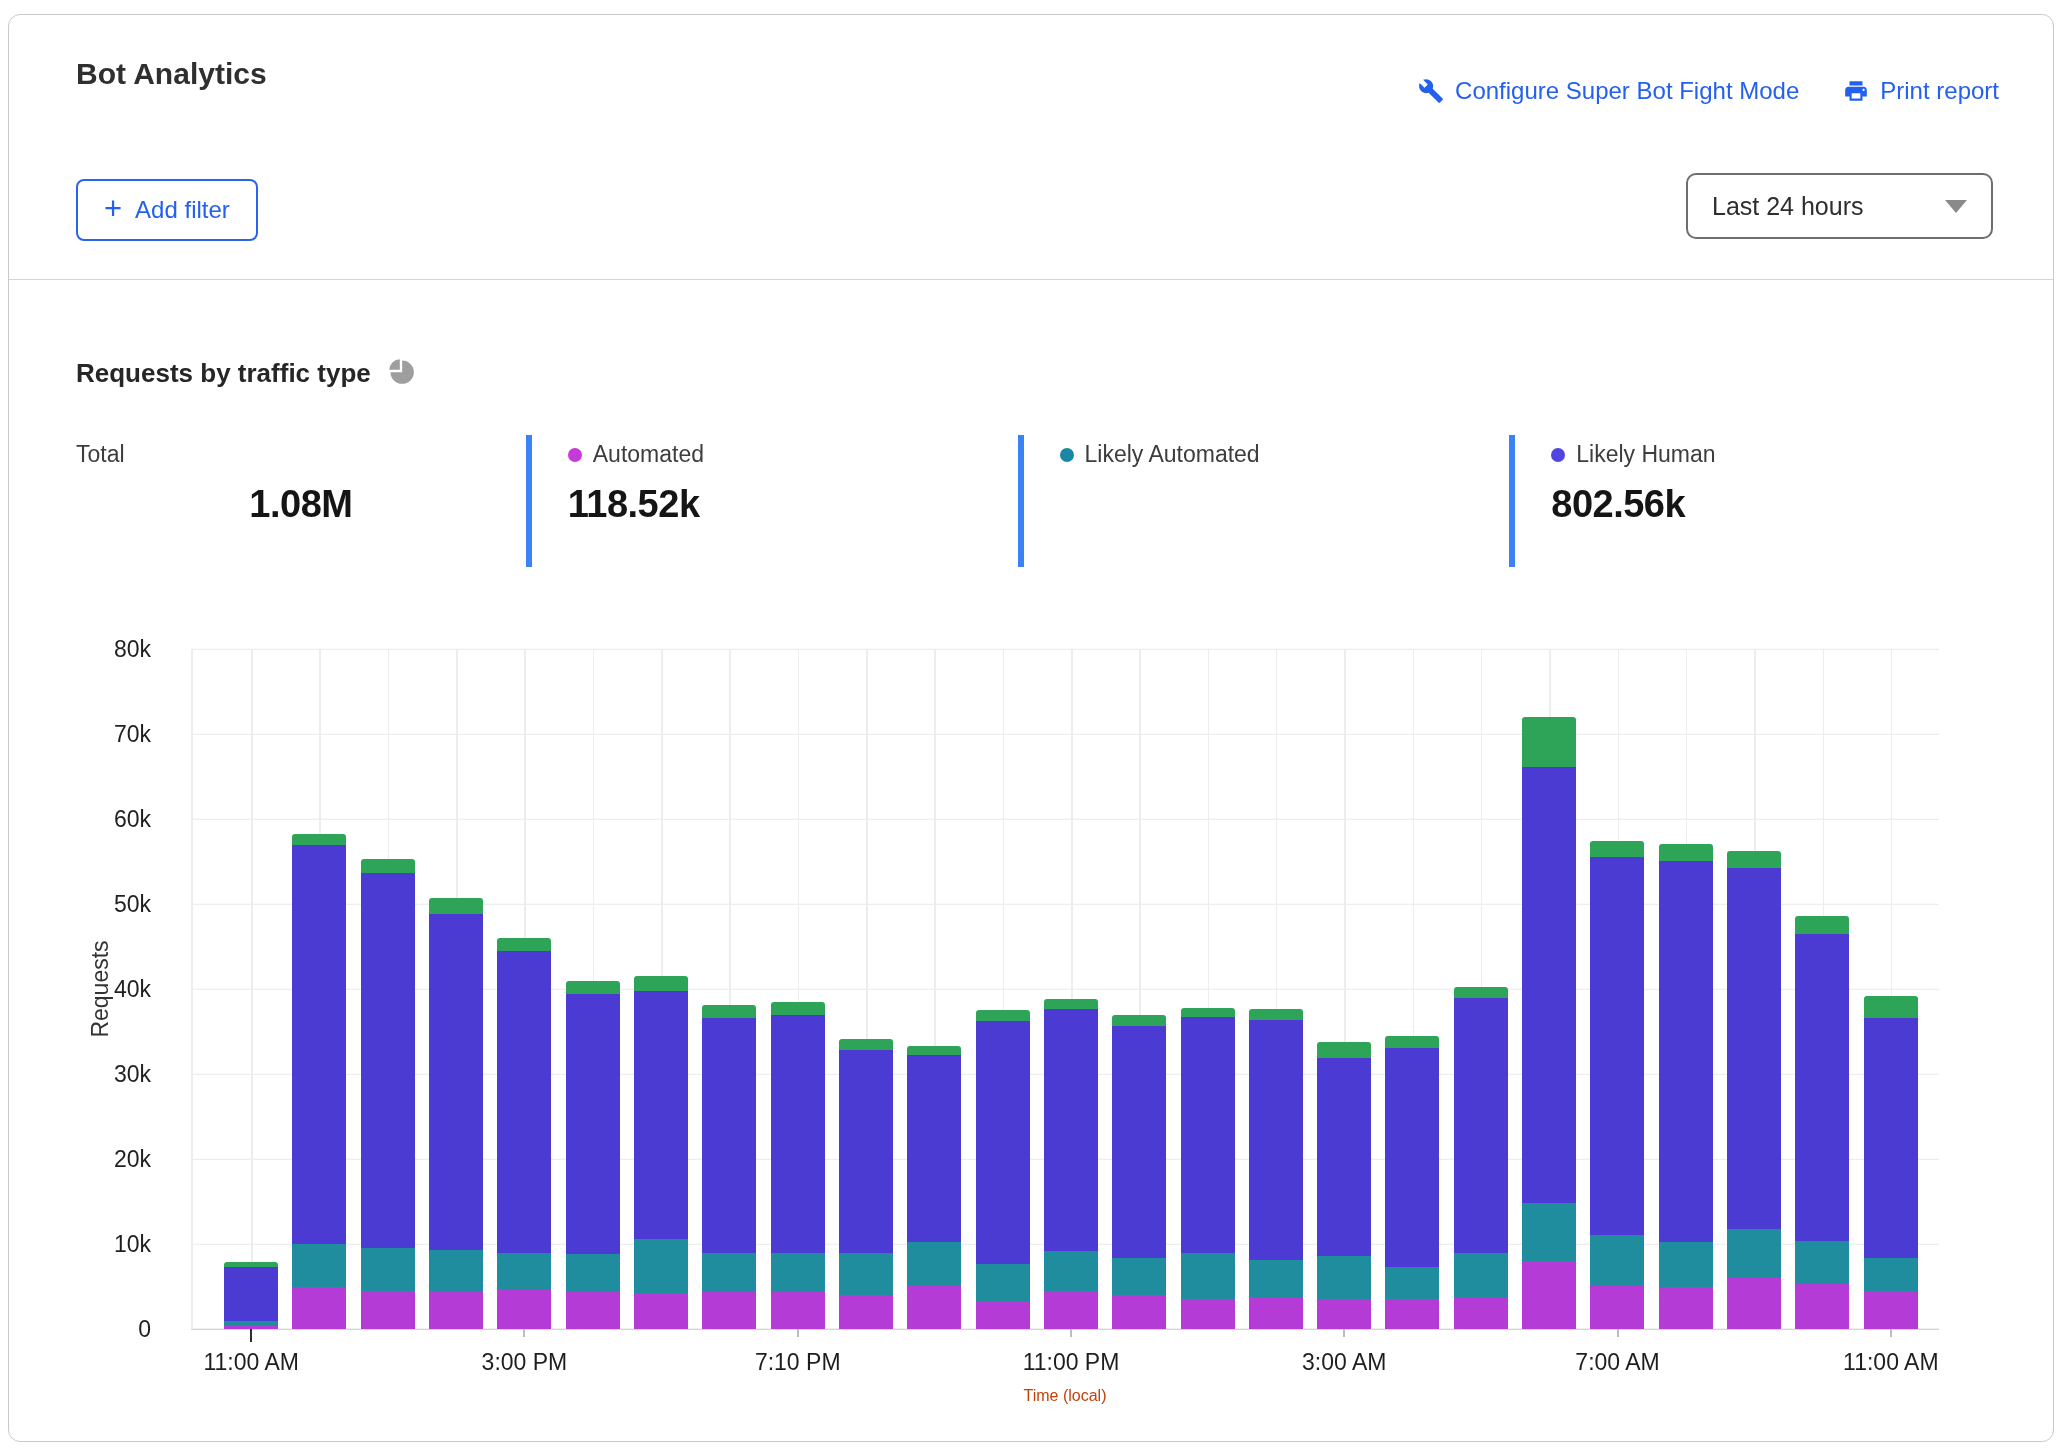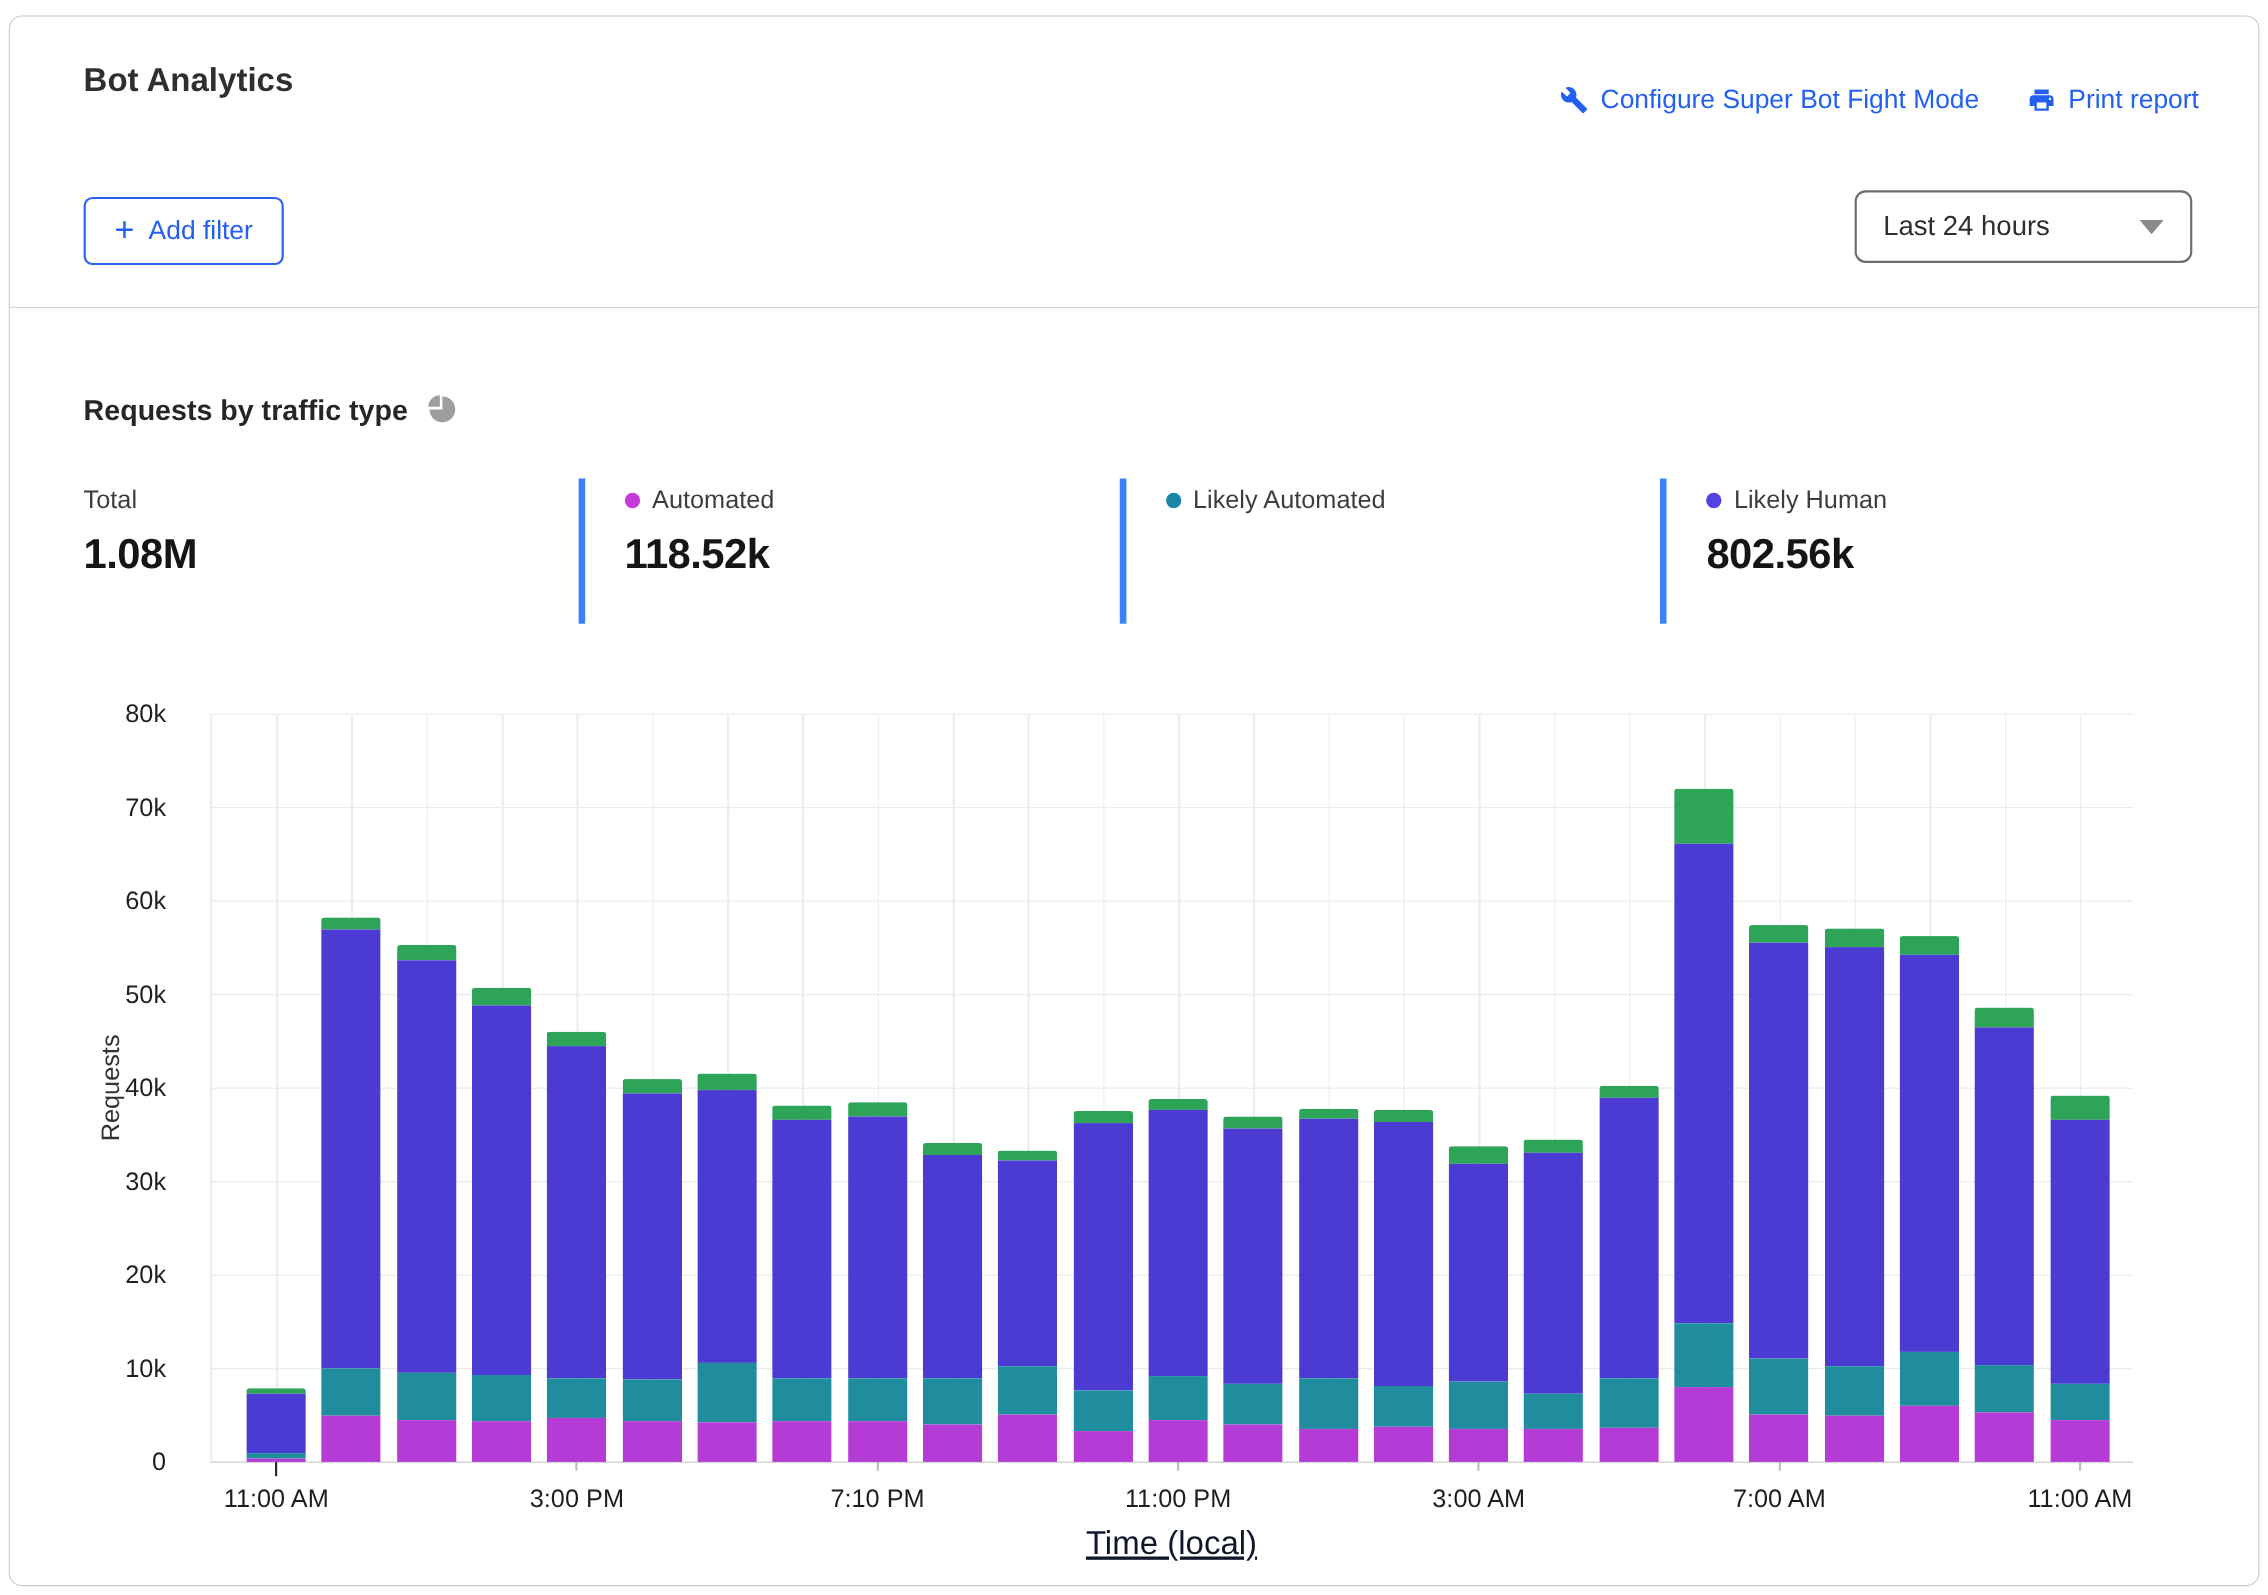--- a/index.html
+++ b/index.html
@@ -18,40 +18,40 @@
   .dropdown{position:absolute;left:1677px;top:158px;width:307px;height:66px;border:2px solid #6e6e6e;
             border-radius:10px;display:flex;align-items:center;justify-content:space-between;
             padding:0 24px;font-size:25px;color:#2e2e2e;background:#fff;box-sizing:border-box;cursor:pointer;}
   .caret{width:0;height:0;border-left:11px solid transparent;border-right:11px solid transparent;
          border-top:13px solid #8a8a8a;}
   .hdivider{position:absolute;left:0;top:264px;width:100%;height:1px;background:#d4d4d4;}
   .section-title{position:absolute;left:67px;top:342px;display:flex;align-items:center;gap:16px;}
   .section-title h2{margin:0;font-size:26px;font-weight:700;color:#262626;}
   .stats{position:absolute;left:67px;top:420px;width:1925px;height:132px;display:flex;}
   .stat{flex:1;padding-left:36px;border-left:6px solid #3b82f6;box-sizing:border-box;}
-  .stat:first-child{padding-left:0;border-left:none;}
+  .stat:first-child{padding-left:0;border-left:none;text-align:center;}
   .stat-label{display:flex;align-items:center;gap:11px;font-size:23px;color:#3d3d3d;margin-top:6px;}
   .dot{width:14px;height:14px;border-radius:50%;flex:0 0 auto;}
   .stat-value{font-size:38px;font-weight:700;color:#151515;margin-top:15px;letter-spacing:-0.5px;}
   .plot{position:absolute;left:182px;top:634px;width:1748px;height:680px;}
   .gridline-h{position:absolute;left:0;width:100%;height:1.5px;background:#e9e9e9;transform:translateY(50%);z-index:0;}
   .gridline-h.axis-line{background:#c6c6c6;}
   .gridline-v{position:absolute;top:0;height:100%;width:1.5px;background:#ededed;z-index:0;}
   .ytick{position:absolute;right:calc(100% + 40px);transform:translateY(50%);font-size:23px;color:#1f1f1f;white-space:nowrap;}
   .bars{position:absolute;left:0;top:0;width:100%;height:100%;display:flex;align-items:flex-end;
         padding:0 14px 0 26px;box-sizing:border-box;z-index:2;}
   .slot{flex:1;height:100%;display:flex;align-items:flex-end;justify-content:center;}
   .bar{width:79%;display:flex;flex-direction:column-reverse;border-radius:3px 3px 0 0;overflow:hidden;}
   .seg{width:100%;}
   .xtick-mark{position:absolute;top:100%;width:2px;height:8px;background:#bdbdbd;transform:translateX(-50%);}
   .xtick-mark.first{background:#2e2e2e;height:13px;}
   .xtick-label{position:absolute;top:calc(100% + 20px);transform:translateX(-50%);font-size:23px;color:#1e1e1e;white-space:nowrap;}
   .y-axis-title{position:absolute;left:-104px;top:50%;transform:translateY(-50%) rotate(180deg);
                 writing-mode:vertical-rl;font-size:23px;color:#333;}
-  .x-axis-title{position:absolute;left:50%;top:calc(100% + 58px);transform:translateX(-50%);font-size:30px;color:#0f172a;text-decoration:underline;}
+  .x-axis-title{position:absolute;left:50%;top:calc(100% + 58px);transform:translateX(-50%);font-size:16px;color:#c2410c;}
 </style>
 </head>
 <body>
 
 <div class="screen">
   <div class="card">
 
     <h1 class="page-title">Bot Analytics</h1>
 
     <div class="header-links">

